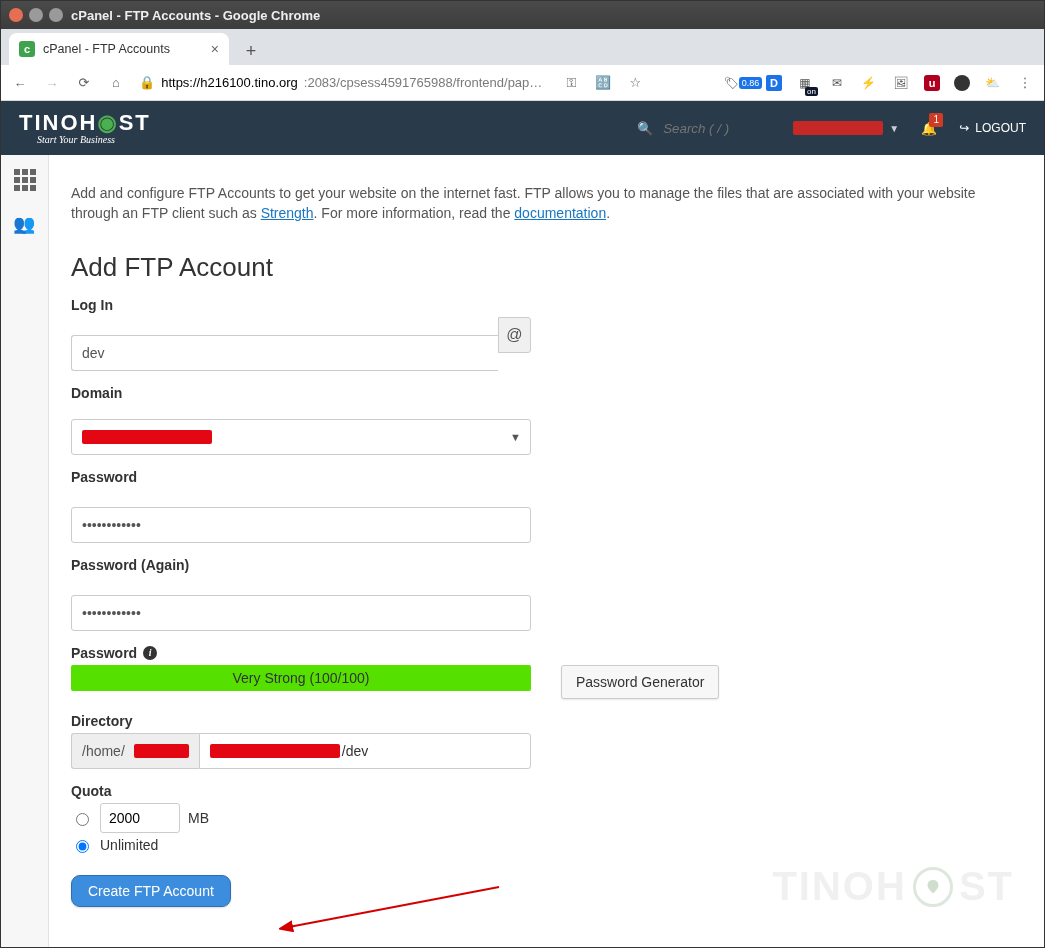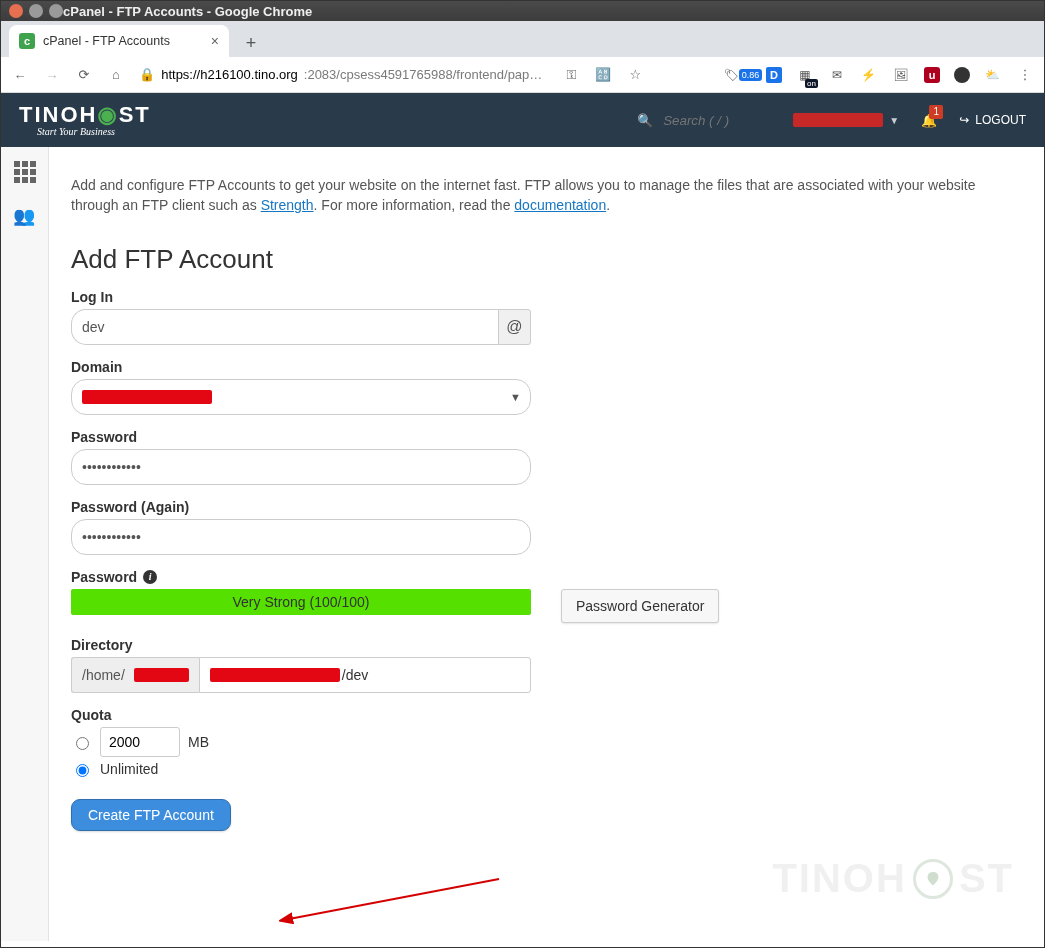--- a/index.html
+++ b/index.html
@@ -8,25 +8,26 @@
     font-family: "Helvetica Neue", Helvetica, Arial, sans-serif;
     background: #fff;
     width: 1045px;
     height: 948px;
     overflow: hidden;
     position: relative;
     border: 1px solid #333;
   }
   
   .win-titlebar {
-    height: 20px;
+    height: 28px;
     background: linear-gradient(#4a4a4a, #3c3c3c);
     display: flex;
     align-items: center;
     padding: 0 8px;
+    gap: 8px;
     color: #eee;
     font-size: 13px;
     font-weight: 600;
   }
   .win-btns { display: flex; gap: 6px; }
   .win-btn { width: 14px; height: 14px; border-radius: 50%; }
   .win-close { background: #e76f51; }
   .win-min   { background: #9a9a9a; }
   .win-max   { background: #9a9a9a; }
   
@@ -176,25 +177,26 @@
   .intro { font-size: 14px; color:#555; line-height:1.45; margin-bottom: 28px; max-width: 960px; }
   .intro a { color:#1676c1; text-decoration: underline; }
   h2.section-title { font-size: 26px; font-weight: 400; margin: 0 0 10px 0; color:#333; }
   .form-label { font-weight:600; font-size:14px; color:#333; margin: 14px 0 4px 0; display:flex; align-items:center; gap:6px;}
   .fld-row { display:flex; align-items:flex-start; gap:30px; }
   .fld-col { width: 460px; }
   .input, .select {
     width: 100%;
     height: 36px;
     border: 1px solid #ccc;
-    border-radius: 15px;
+    border-radius: 3px;
     padding: 0 10px;
     font-size: 14px;
     color:#555;
     background:#fff;
+    margin-top:18px;
   }
   .input-group { display:flex; }
   .input-group .input { border-top-right-radius:0; border-bottom-right-radius:0; border-right:none; }
   .input-addon {
     width: 36px; height:36px; border:1px solid #ccc; background:#f0f0f0;
     display:flex; align-items:center; justify-content:center;
     border-top-right-radius:3px; border-bottom-right-radius:3px;
     color:#555;
   }
   .select-wrap { position:relative; }

